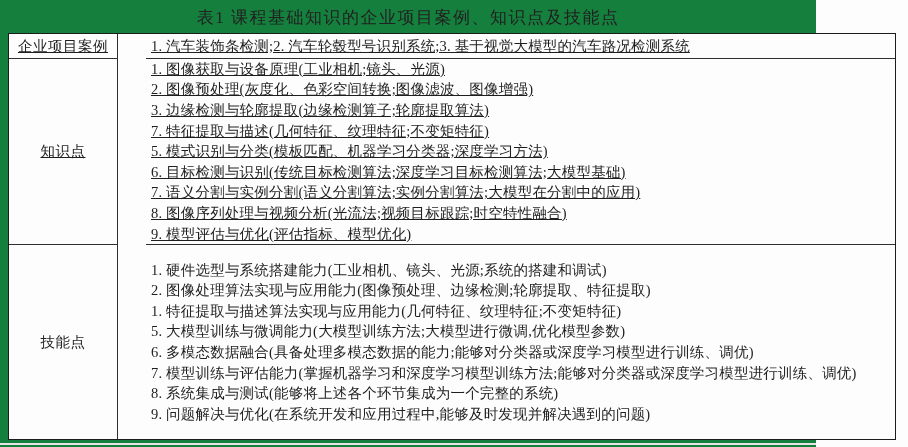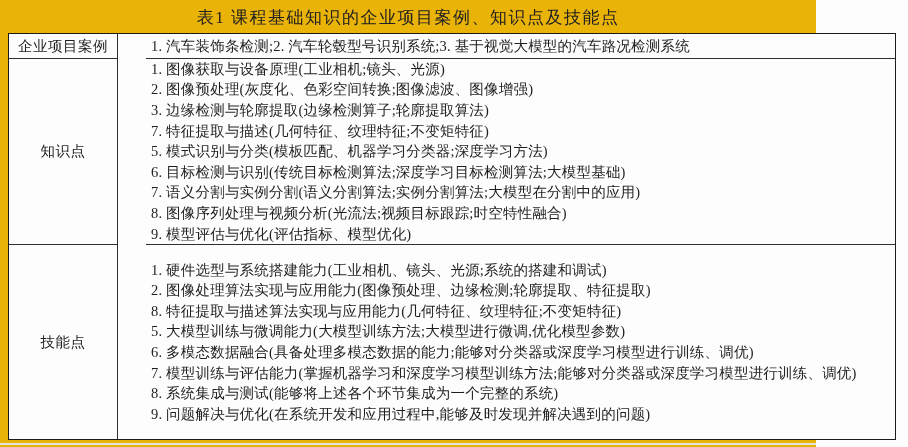--- a/index.html
+++ b/index.html
@@ -8,21 +8,21 @@
     background: #fdfdfd;
     width: 908px;
     height: 447px;
     overflow: hidden;
     font-family: "Liberation Serif", "DejaVu Serif", serif;
   }
   .page {
     position: relative;
     width: 816px;
     height: 447px;
-    background: #eab308;
+    background: #15803d;
   }
   .caption {
     position: absolute;
     top: 6px;
     left: 0;
     width: 100%;
     text-align: center;
     font-size: 17px;
     letter-spacing: 1.5px;
     color: #212121;
@@ -54,20 +54,21 @@
   }
   .content-cell {
     display: flex;
     flex-direction: column;
     justify-content: center;
     padding: 2px 6px 2px 5px;
     margin-left: 28px;
   }
   .row-border {
     border-bottom: 1px solid #2e2e2e;
+    text-decoration: underline;
   }
   .line {
     line-height: 20.6px;
     white-space: nowrap;
     letter-spacing: 0.2px;
   }
   .bottom-rule {
     position: absolute;
     left: 0;
     top: 443px;
@@ -100,21 +101,21 @@
         <div class="line">6. 目标检测与识别(传统目标检测算法;深度学习目标检测算法;大模型基础)</div>
         <div class="line">7. 语义分割与实例分割(语义分割算法;实例分割算法;大模型在分割中的应用)</div>
         <div class="line">8. 图像序列处理与视频分析(光流法;视频目标跟踪;时空特性融合)</div>
         <div class="line">9. 模型评估与优化(评估指标、模型优化)</div>
       </div>
 
     <div class="cell label-cell">技能点</div>
     <div class="cell content-cell">
         <div class="line">1. 硬件选型与系统搭建能力(工业相机、镜头、光源;系统的搭建和调试)</div>
         <div class="line">2. 图像处理算法实现与应用能力(图像预处理、边缘检测;轮廓提取、特征提取)</div>
-        <div class="line">8. 特征提取与描述算法实现与应用能力(几何特征、纹理特征;不变矩特征)</div>
+        <div class="line">1. 特征提取与描述算法实现与应用能力(几何特征、纹理特征;不变矩特征)</div>
         <div class="line">5. 大模型训练与微调能力(大模型训练方法;大模型进行微调,优化模型参数)</div>
         <div class="line">6. 多模态数据融合(具备处理多模态数据的能力;能够对分类器或深度学习模型进行训练、调优)</div>
         <div class="line">7. 模型训练与评估能力(掌握机器学习和深度学习模型训练方法;能够对分类器或深度学习模型进行训练、调优)</div>
         <div class="line">8. 系统集成与测试(能够将上述各个环节集成为一个完整的系统)</div>
         <div class="line">9. 问题解决与优化(在系统开发和应用过程中,能够及时发现并解决遇到的问题)</div>
       </div>
 
   </div>
 
   <div class="bottom-rule"></div>

